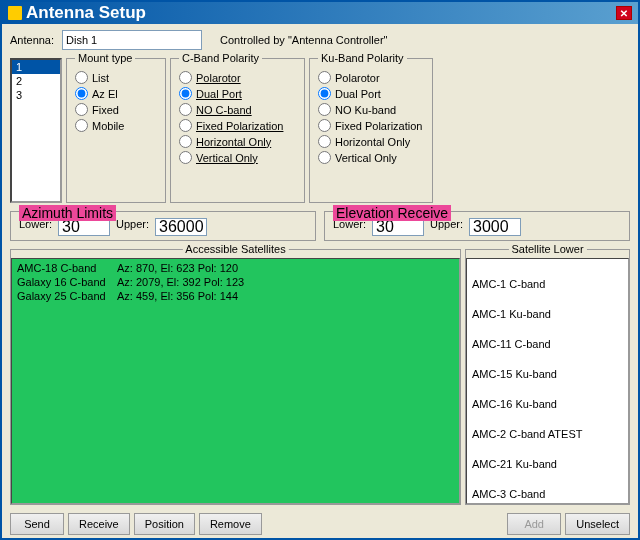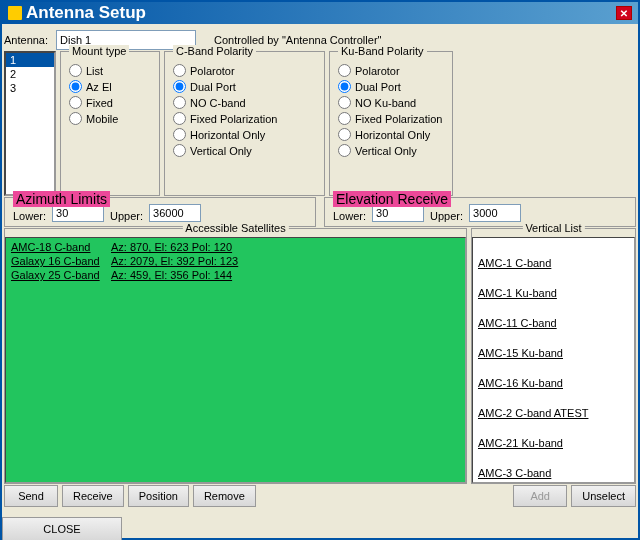--- a/index.html
+++ b/index.html
@@ -50,25 +50,25 @@
       color: white;
       font-size: 10px;
       display: flex;
       align-items: center;
       justify-content: center;
       cursor: pointer;
       border: 1px solid #a00;
       font-weight: bold;
     }
     .content {
-      padding: 6px 2px;
+      padding: 6px 8px;
       flex: 1;
       display: flex;
       flex-direction: column;
-      gap: 1px;
+      gap: 8px;
     }
     .row-top {
       display: flex;
       align-items: center;
       gap: 8px;
     }
     .antenna-label {
       font-size: 11px;
     }
     .antenna-input {
@@ -131,21 +131,22 @@
       cursor: pointer;
     }
     .radio-label input[type=radio] {
       margin: 0;
       cursor: pointer;
     }
     .mount-type-box {
       width: 100px;
     }
     .cband-box {
-      width: 161px;
+      width: 135px;
+      text-decoration: underline;
     }
     .kuband-box {
       width: 124px;
     }
     .limits-row {
       display: flex;
       gap: 8px;
     }
     .limits-box {
       flex: 1;
@@ -156,40 +157,39 @@
     .limits-title {
       position: absolute;
       top: -7px;
       left: 8px;
       background: #ec4899;
       padding: 0 3px;
       font-size: 14px;
     }
     .limits-inner {
       display: flex;
-      align-items: flex-end;
+      align-items: flex-start;
       gap: 6px;
       margin-top: 2px;
     }
     .limits-inner label {
       font-size: 11px;
     }
     .limits-input {
       border: 1px solid #7f9db9;
       background: white;
       padding: 1px 3px;
-      font-size: 11px;
+      font-size: 16px;
       width: 52px;
       height: 18px;
     }
     .satellites-row {
       display: flex;
       gap: 4px;
       flex: 1;
-      text-decoration: underline;
     }
     .accessible-box {
       flex: 1;
       border: 1px solid #999;
       position: relative;
       min-height: 120px;
     }
     .accessible-title {
       position: absolute;
       top: -7px;
@@ -429,21 +429,21 @@
             <span>Galaxy 16  C-band</span>
             <span>Az: 2079,  El: 392  Pol: 123</span>
           </div>
           <div class="accessible-item">
             <span>Galaxy 25  C-band</span>
             <span>Az: 459,  El: 356  Pol: 144</span>
           </div>
         </div>
       </div>
       <div class="satellite-list-box">
-        <span class="satellite-list-title">Vertical List</span>
+        <span class="satellite-list-title">Satellite Lower</span>
         <div class="satellite-list-inner">
           <div class="satellite-list-item">AMC-1  C-band</div>
           <div class="satellite-list-item">AMC-1  Ku-band</div>
           <div class="satellite-list-item">AMC-11  C-band</div>
           <div class="satellite-list-item">AMC-15  Ku-band</div>
           <div class="satellite-list-item">AMC-16  Ku-band</div>
           <div class="satellite-list-item">AMC-2  C-band ATEST</div>
           <div class="satellite-list-item">AMC-21  Ku-band</div>
           <div class="satellite-list-item">AMC-3  C-band</div>
         </div>

